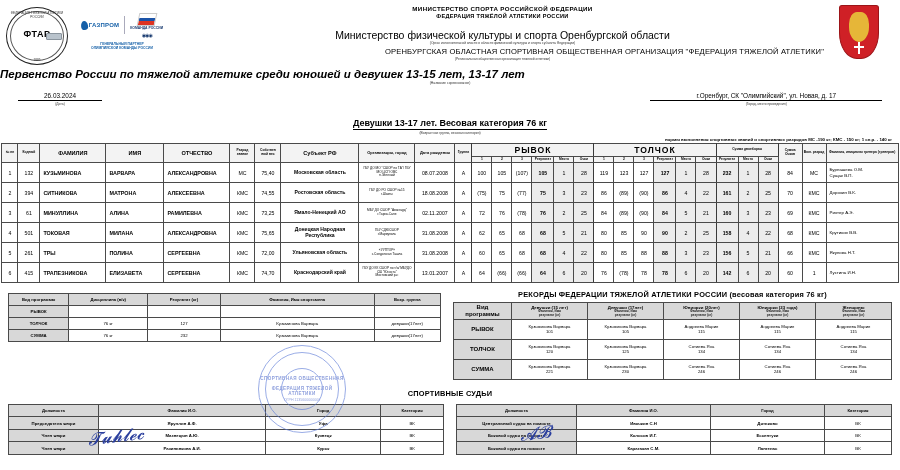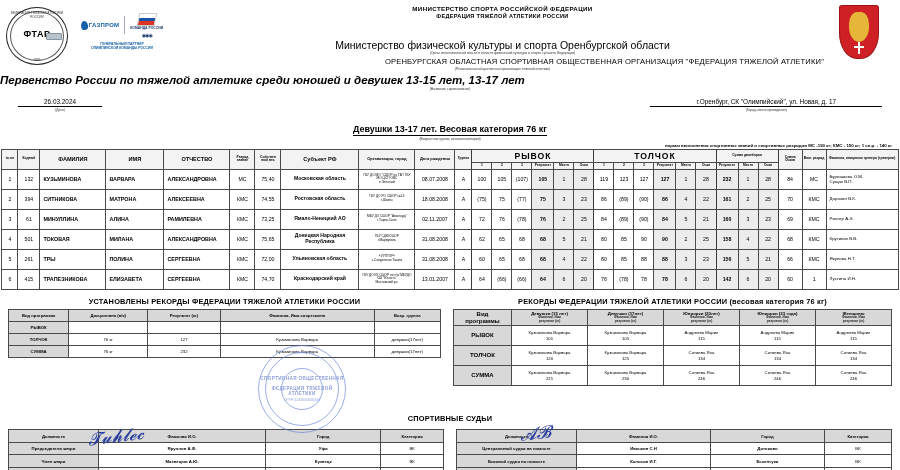--- a/index.html
+++ b/index.html
@@ -38,21 +38,21 @@
   .gz-div{width:1px;height:18px;background:#aab;}
   .kr{text-align:center;}
   .kr-flag{width:16px;height:11px;background:linear-gradient(#fff 33%,#1c54a8 33% 66%,#d32 66%);margin:0 auto;transform:skewX(-12deg);border:.3px solid #ccc}
   .kr-t{font-size:3.4px;font-weight:bold;color:#16386e;line-height:1.15;margin-top:1px}
   .rings{font-size:5px;color:#16386e;letter-spacing:-1px;margin-top:1px}
   .gz-sub{font-size:3.4px;color:#1560a8;text-align:center;line-height:1.25;margin-top:4px;font-weight:bold;}
 
   .hdr-mid{flex:1;text-align:center;line-height:1.18;padding-top:2px;}
   .l1{font-size:6.2px;font-weight:bold;letter-spacing:.35px;}
   .l2{font-size:5.6px;font-weight:bold;letter-spacing:.3px;margin-top:1px;}
-  .l3{font-size:10.5px;margin-top:19px;}
+  .l3{font-size:10.5px;margin-top:9px;}
   .l4{font-size:3.3px;color:#333;margin-top:1px;}
   .l5{font-size:7.6px;letter-spacing:.15px;margin-top:1.5px;text-align:right;}
   .l6{font-size:3.3px;color:#333;margin-top:1px;}
 
   .hdr-right{width:70px;display:flex;justify-content:center;padding-top:2px;}
   .coat{width:38px;height:52px;background:#cf2026;border:1px solid #9c1418;
         border-radius:3px 3px 18px 18px/3px 3px 26px 26px;position:relative;}
   .coat .inner{position:absolute;left:50%;top:6px;transform:translateX(-50%);
         width:20px;height:30px;background:#e8c33a;border-radius:40% 40% 50% 50%;opacity:.92}
   .coat .cross{position:absolute;left:50%;top:36px;transform:translateX(-50%);width:2px;height:12px;background:#fff}
@@ -461,21 +461,20 @@
           <td class="gray thick-r">20</td>
           <td>60</td>
           <td>1</td>
           <td class="coach">Лустина И.Н.</td>
         </tr>
       </tbody>
   </table>
 
   <div class="cols">
     <div class="col">
-      <div class="sec-t">УСТАНОВЛЕНЫ РЕКОРДЫ ФЕДЕРАЦИИ ТЯЖЕЛОЙ АТЛЕТИКИ РОССИИ</div>
       <table class="rec-l">
         <colgroup>
             <col style="width:58px">
             <col style="width:76px">
             <col style="width:70px">
             <col style="width:148px">
             <col style="width:64px">
           </colgroup>
         <thead>
             <tr id="recset-head">
@@ -571,21 +570,21 @@
               <td>Кузьминова Варвара<br>230</td>
               <td>Сотиева Яна<br>246</td>
               <td>Сотиева Яна<br>246</td>
               <td>Сотиева Яна<br>246</td>
             </tr>
           </tbody>
       </table>
     </div>
   </div>
 
-  <div style="text-align:center;margin-top:21px">
+  <div style="text-align:center;margin-top:2px">
     <span class="sec-t">СПОРТИВНЫЕ СУДЬИ</span>
   </div>
 
   <div class="cols" style="padding-top:1px">
     <div class="col">
       <table class="judg">
         <colgroup>
             <col style="width:86px">
             <col style="width:160px">
             <col style="width:110px">

